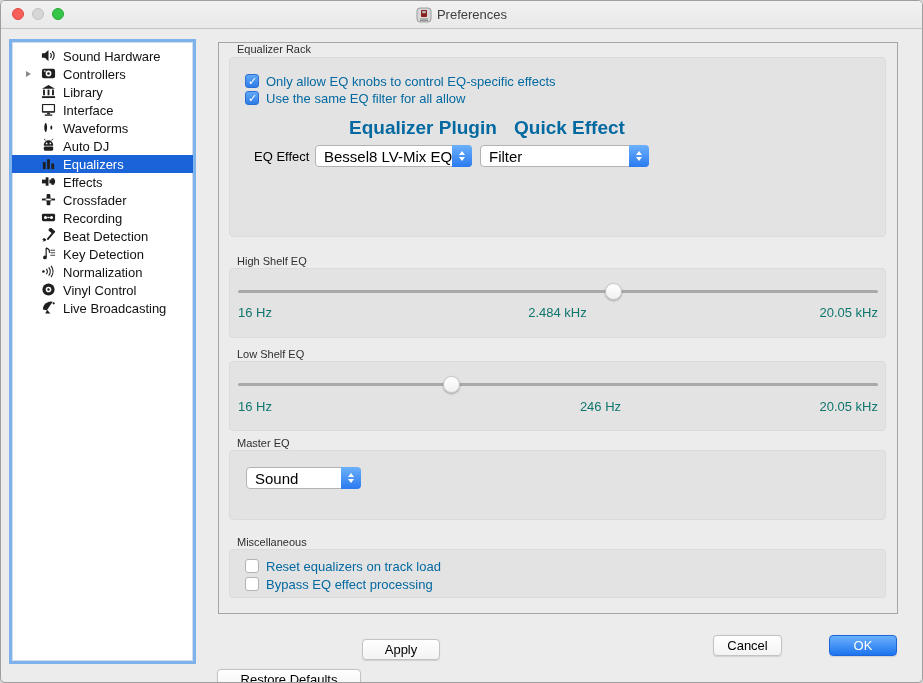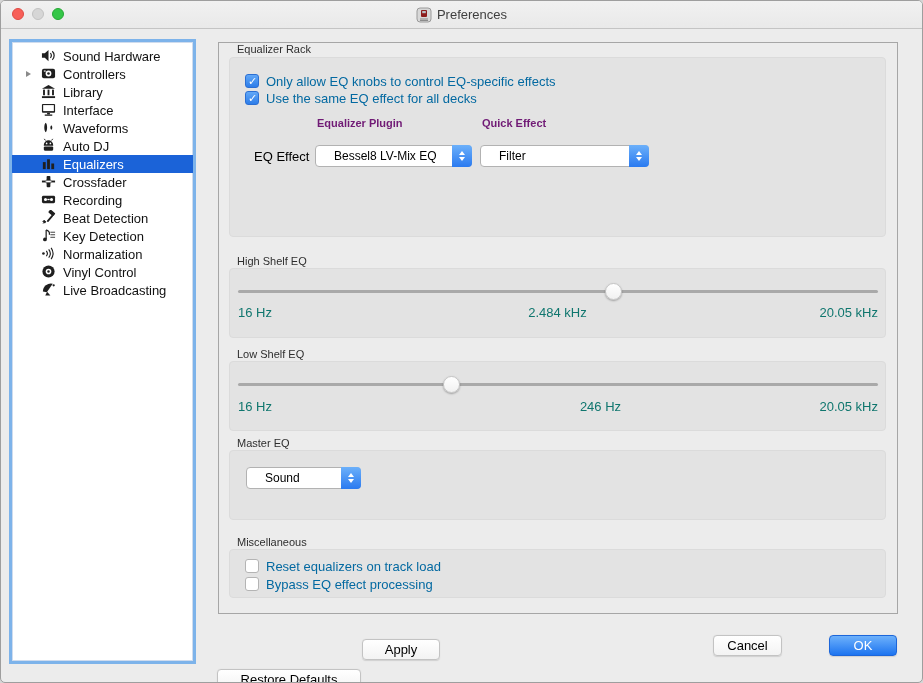--- a/index.html
+++ b/index.html
@@ -35,25 +35,25 @@
   .pane{position:absolute;left:217px;top:41px;width:680px;height:572px;
     border:1px solid #a6a6a6;box-sizing:border-box;}
   .group-label{position:absolute;font-size:11px;color:#2e2e2e;white-space:nowrap;}
   .group-box{position:absolute;background:#e3e3e3;border:1px solid #dbdbdb;border-radius:4px;box-sizing:border-box;}
   .cb-row{position:absolute;display:flex;align-items:center;gap:7px;height:16px;}
   .checkbox{width:14px;height:14px;border-radius:3px;box-sizing:border-box;background:#fff;
     border:1px solid #b4b4b4;position:relative;flex:none;}
   .checkbox.checked{background:linear-gradient(#62a8f7,#2d7de9);border-color:#2b6fd3;}
   .checkbox.checked::after{content:"✓";position:absolute;left:2px;top:0px;font-size:11px;font-weight:bold;color:#fff;line-height:13px;}
   .cb-label{font-size:13px;color:#0369a1;white-space:nowrap;}
-  .col-header{position:absolute;font-size:11px;font-weight:bold;color:#701a75;white-space:nowrap;}
+  .col-header{position:absolute;font-size:19px;font-weight:bold;color:#0369a1;white-space:nowrap;margin-left:32px;}
   .field-label{position:absolute;font-size:13px;color:#000;white-space:nowrap;}
   .popup{position:absolute;height:22px;background:#fff;border:1px solid #b2b2b2;border-radius:4px;
     box-sizing:border-box;display:flex;align-items:center;cursor:default;}
-  .popup-value{font-size:12px;padding-left:18px;flex:1;white-space:nowrap;overflow:hidden;}
+  .popup-value{font-size:15px;padding-left:8px;flex:1;white-space:nowrap;overflow:hidden;}
   .popup-cap{position:absolute;top:-1px;right:-1px;bottom:-1px;width:20px;
     background:linear-gradient(#6cb0fa,#2a7af0);border-radius:0 4px 4px 0;
     display:flex;flex-direction:column;align-items:center;justify-content:center;gap:2px;}
   .chev{width:0;height:0;}
   .chev.up{border-left:3.5px solid transparent;border-right:3.5px solid transparent;border-bottom:4px solid #fff;}
   .chev.down{border-left:3.5px solid transparent;border-right:3.5px solid transparent;border-top:4px solid #fff;}
   .slider{position:absolute;height:17px;}
   .slider-track{position:absolute;left:0;right:0;top:7px;height:3px;background:#a9a9a9;border-radius:1.5px;}
   .slider-handle{position:absolute;top:0;width:17px;height:17px;margin-left:-8.5px;border-radius:50%;
     background:linear-gradient(#ffffff,#f1f1f1);border:1px solid #c6c6c6;box-sizing:border-box;
@@ -175,20 +175,32 @@
     <span class="side-icon">
             <svg viewBox="0 0 16 16" fill="#1f1f1f">
               <rect x="2" y="6.5" width="3" height="7.5"></rect>
               <rect x="6.5" y="3.5" width="3" height="10.5"></rect>
               <rect x="11" y="8" width="3" height="6"></rect>
             </svg>
           </span>
     <span class="side-label">Equalizers</span>
   </li>
 
+  <li class="side-item">
+    <span class="disclosure"></span>
+    <span class="side-icon">
+            <svg viewBox="0 0 16 16" fill="#1f1f1f">
+              <rect x="1" y="6" width="6" height="4"></rect>
+              <rect x="5" y="3.5" width="3" height="9"></rect>
+              <rect x="9" y="6" width="6" height="4"></rect>
+              <rect x="11" y="4.5" width="3" height="7"></rect>
+            </svg>
+          </span>
+    <span class="side-label">Effects</span>
+  </li>
 
   <li class="side-item">
     <span class="disclosure"></span>
     <span class="side-icon">
             <svg viewBox="0 0 16 16" fill="#1f1f1f">
               <rect x="1" y="7" width="3.5" height="2"></rect>
               <rect x="11.5" y="7" width="3.5" height="2"></rect>
               <rect x="6" y="2" width="4" height="12" rx="1"></rect>
               <rect x="5" y="6.6" width="6" height="2.8" rx=".6" fill="#fff" stroke="#1f1f1f" stroke-width=".8"></rect>
             </svg>
@@ -274,21 +286,21 @@
   <div class="pane"></div>
 
   <div class="group-label" style="left:236px;top:42px">Equalizer Rack</div>
   <div class="group-box" style="left:228px;top:56px;width:657px;height:180px"></div>
   <div class="cb-row" style="left:244px;top:72px">
     <span class="checkbox checked"></span>
     <span class="cb-label">Only allow EQ knobs to control EQ-specific effects</span>
   </div>
   <div class="cb-row" style="left:244px;top:89px">
     <span class="checkbox checked"></span>
-    <span class="cb-label">Use the same EQ effect for all decks</span>
+    <span class="cb-label">Use the same EQ filter for all allow</span>
   </div>
   <div class="col-header" style="left:316px;top:116px">Equalizer Plugin</div>
   <div class="col-header" style="left:481px;top:116px">Quick Effect</div>
   <div class="field-label" style="left:253px;top:148px">EQ Effect</div>
   <div class="popup" style="left:314px;top:144px;width:157px">
     <span class="popup-value">Bessel8 LV-Mix EQ</span>
     <span class="popup-cap">
         <span class="chev up"></span>
         <span class="chev down"></span>
       </span>

